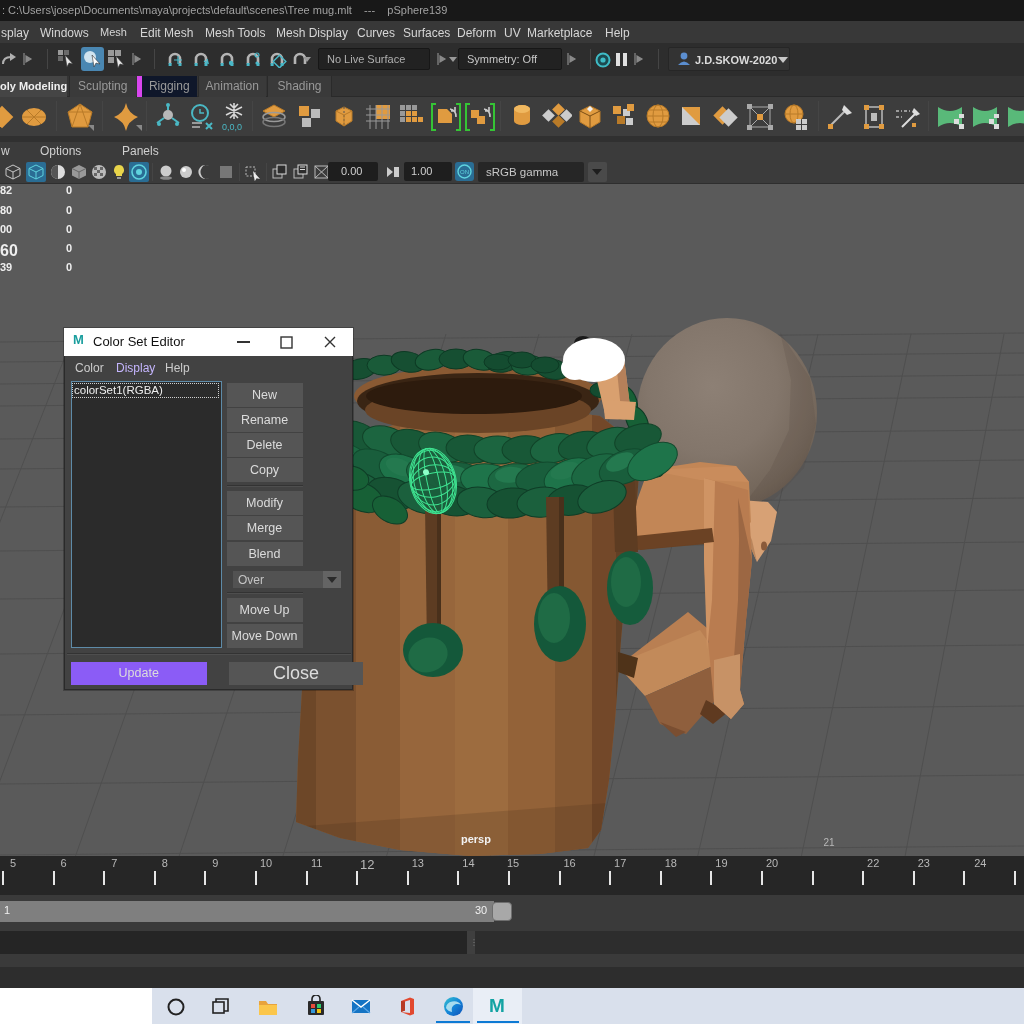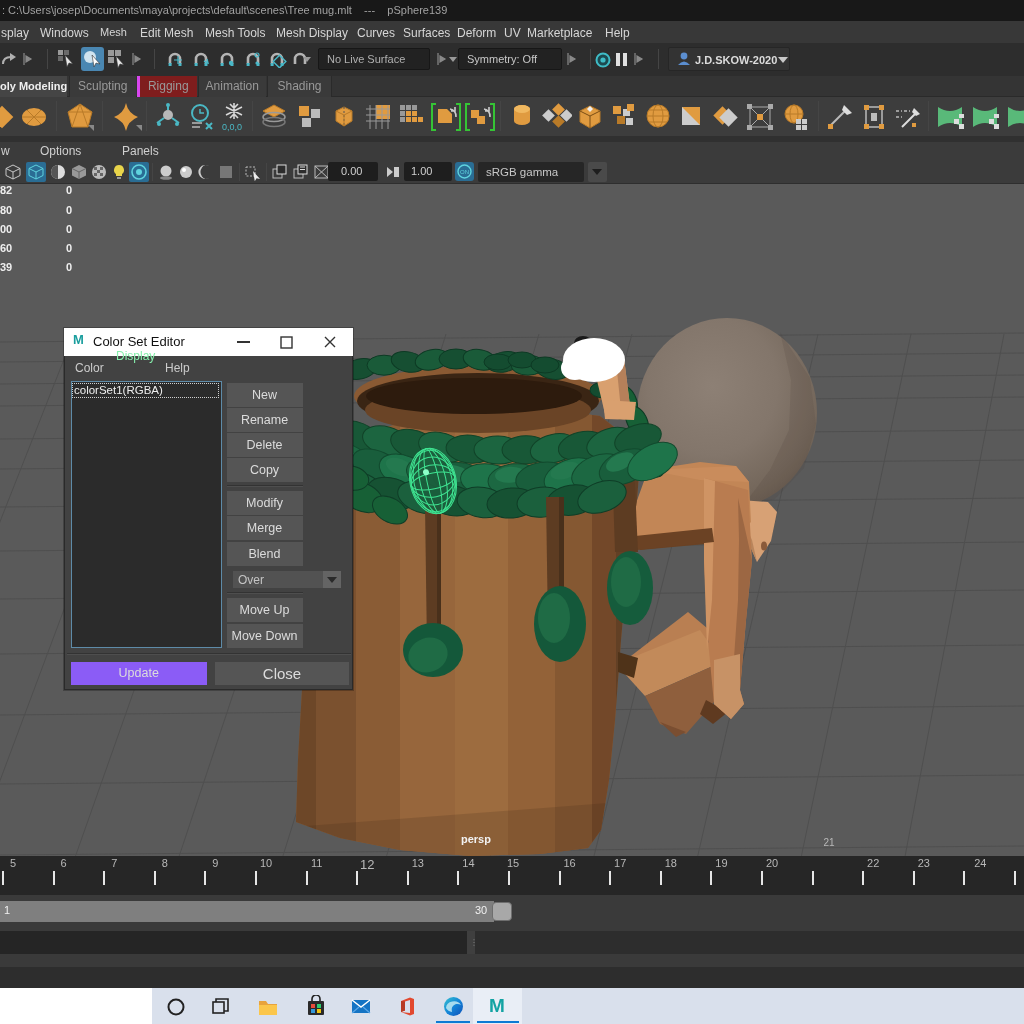--- a/index.html
+++ b/index.html
@@ -110,21 +110,21 @@
 <div class="abs" style="left:668px;top:47px;width:122px;height:24px;background:#333;border:1px solid #262626;border-radius:2px"></div>
 <svg style="position:absolute;left:676px;top:51px;" width="16" height="16">
       <circle cx="8" cy="5" r="3.4" fill="#5b8ed0"></circle>
       <path d="M2,14 q6,-7 12,0 z" fill="#5b8ed0"></path>
     </svg>
 <div class="abs" style="left:695px;top:54px;font-size:11px;font-weight:bold;color:#dcdcdc">J.D.SKOW-2020</div>
 <div class="abs" style="left:778px;top:57px;width:0;height:0;border-left:5px solid transparent;border-right:5px solid transparent;border-top:6px solid #c8c8c8"></div>
 <div class="abs" style="left:0;top:76px;width:1024px;height:21px;background:#343434;border-bottom:1px solid #2a2a2a"></div>
 <div class="abs" style="left:0;top:76px;width:67px;height:21px;background:#454545;color:#f0f0f0;font-size:11px;font-weight:bold;line-height:21px;white-space:nowrap">oly Modeling</div>
 <div class="abs" style="left:68.5px;top:76px;width:67.5px;height:21px;background:#3a3a3a;border-left:1px solid #2a2a2a;color:#999;font-size:12px;line-height:21px;text-align:center">Sculpting</div>
-<div class="abs" style="left:137px;top:76px;width:59.5px;height:21px;background:#7f1d1d;border-left:3px solid #d946ef;color:#999;font-size:12px;line-height:21px;text-align:center">Rigging</div>
+<div class="abs" style="left:137px;top:76px;width:59.5px;height:21px;background:#0f172a;border-left:5px solid #d946ef;color:#999;font-size:12px;line-height:21px;text-align:center">Rigging</div>
 <div class="abs" style="left:197.5px;top:76px;width:68.5px;height:21px;background:#3a3a3a;border-left:1px solid #2a2a2a;color:#999;font-size:12px;line-height:21px;text-align:center">Animation</div>
 <div class="abs" style="left:267px;top:76px;width:64px;height:21px;background:#3a3a3a;border-left:1px solid #2a2a2a;color:#999;font-size:12px;line-height:21px;text-align:center">Shading</div>
 <div class="abs" style="left:331px;top:76px;width:1px;height:21px;background:#2a2a2a"></div>
 <div class="abs" style="left:0;top:97px;width:1024px;height:39px;background:#3d3d3d"></div>
 <svg style="position:absolute;left:-14px;top:101px;" width="32" height="32">
       <rect x="8" y="8" width="16" height="16" fill="#e09b40" transform="rotate(45 16 16)"></rect>
     </svg>
 <svg style="position:absolute;left:18px;top:101px;" width="32" height="32">
       <ellipse cx="16" cy="16" rx="12" ry="9" fill="#e09b40"></ellipse>
       <path d="M4,16 h24 M9,9 l14,14 M9,23 L23,9" stroke="#b87a28" stroke-width="1"></path>
@@ -574,38 +574,38 @@
 </g>
 <circle cx="428" cy="287" r="3" fill="#8cffc8"></circle>
 </g>
 </svg>
 <div class="abs" style="left:0;top:184px;width:12px;font-size:11px;font-weight:bold;color:#eee;text-align:right">82</div>
 <div class="abs" style="left:66px;top:184px;font-size:11px;font-weight:bold;color:#eee">0</div>
 <div class="abs" style="left:0;top:204px;width:12px;font-size:11px;font-weight:bold;color:#eee;text-align:right">80</div>
 <div class="abs" style="left:66px;top:204px;font-size:11px;font-weight:bold;color:#eee">0</div>
 <div class="abs" style="left:0;top:223px;width:12px;font-size:11px;font-weight:bold;color:#eee;text-align:right">00</div>
 <div class="abs" style="left:66px;top:223px;font-size:11px;font-weight:bold;color:#eee">0</div>
-<div class="abs" style="left:0;top:242px;width:12px;font-size:11px;font-weight:bold;color:#eee;text-align:right">60</div>
+<div class="abs" style="left:0;top:242px;width:12px;font-size:16px;font-weight:bold;color:#eee;text-align:right">60</div>
 <div class="abs" style="left:66px;top:242px;font-size:11px;font-weight:bold;color:#eee">0</div>
 <div class="abs" style="left:0;top:261px;width:12px;font-size:11px;font-weight:bold;color:#eee;text-align:right">39</div>
 <div class="abs" style="left:66px;top:261px;font-size:11px;font-weight:bold;color:#eee">0</div>
 <div class="abs" style="left:461px;top:833px;font-size:11px;font-weight:bold;color:#f2f2f2">persp</div>
 <div class="abs" style="left:64px;top:328px;width:289px;height:362px;background:#424242;border:1px solid #2a2a2a;box-shadow:0 0 0 1px rgba(0,0,0,0.25)">
 <div class="abs" style="left:-1px;top:-1px;width:289px;height:28px;background:#fff"></div>
 <div class="abs" style="left:8px;top:3px;font-size:13px;font-weight:bold;color:#1a9e9e">M</div>
 <div class="abs" style="left:28px;top:5px;font-size:13px;color:#111">Color Set Editor</div>
 <div class="abs" style="left:172px;top:12px;width:13px;height:1.6px;background:#333"></div>
 <svg style="position:absolute;left:215px;top:7px;" width="13" height="13">
         <rect x="1" y="1" width="11" height="11" fill="none" stroke="#333" stroke-width="1.4"></rect>
       </svg>
 <svg style="position:absolute;left:258px;top:6px;" width="14" height="14">
         <path d="M2,2 L12,12 M12,2 L2,12" stroke="#333" stroke-width="1.4"></path>
       </svg>
 <div class="abs" style="left:10px;top:32px;font-size:12px;color:#ccc">Color</div>
-<div class="abs" style="left:51px;top:20px;font-size:12px;color:#86efac">Display</div>
+<div class="abs" style="left:51px;top:32px;font-size:12px;color:#c4b5fd">Display</div>
 <div class="abs" style="left:100px;top:32px;font-size:12px;color:#ccc">Help</div>
 <div class="abs" style="left:6px;top:52px;width:151px;height:267px;background:#2b2b2b;border:1px solid #5e8ba8"></div>
 <div class="abs" style="left:7px;top:54px;width:147px;height:15px;border:1px dotted #cfcfcf"></div>
 <div class="abs" style="left:9px;top:55px;font-size:11.5px;color:#eee">colorSet1(RGBA)</div>
 <div class="abs" style="left:161.5px;top:53.5px;width:76px;height:24px;background:#555;color:#dcdcdc;font-size:12.5px;line-height:24px;text-align:center">New</div>
 <div class="abs" style="left:161.5px;top:78.7px;width:76px;height:24px;background:#555;color:#dcdcdc;font-size:12.5px;line-height:24px;text-align:center">Rename</div>
 <div class="abs" style="left:161.5px;top:103.9px;width:76px;height:24px;background:#555;color:#dcdcdc;font-size:12.5px;line-height:24px;text-align:center">Delete</div>
 <div class="abs" style="left:161.5px;top:129.1px;width:76px;height:24px;background:#555;color:#dcdcdc;font-size:12.5px;line-height:24px;text-align:center">Copy</div>
 <div class="abs" style="left:161.5px;top:156px;width:76px;height:2px;background:#333;border-bottom:1px solid #4e4e4e"></div>
 <div class="abs" style="left:161.5px;top:161.5px;width:76px;height:24px;background:#555;color:#dcdcdc;font-size:12.5px;line-height:24px;text-align:center">Modify</div>
@@ -613,21 +613,21 @@
 <div class="abs" style="left:161.5px;top:213.1px;width:76px;height:24px;background:#555;color:#dcdcdc;font-size:12.5px;line-height:24px;text-align:center">Blend</div>
 <div class="abs" style="left:168px;top:242px;width:108px;height:17px;background:#525252"></div>
 <div class="abs" style="left:173px;top:244px;font-size:12px;color:#c4c4c4">Over</div>
 <div class="abs" style="left:258px;top:242px;width:18px;height:17px;background:#646464"></div>
 <div class="abs" style="left:262px;top:248px;width:0;height:0;border-left:5px solid transparent;border-right:5px solid transparent;border-top:6px solid #2a2a2a"></div>
 <div class="abs" style="left:161.5px;top:263px;width:76px;height:2px;background:#333;border-bottom:1px solid #4e4e4e"></div>
 <div class="abs" style="left:161.5px;top:269px;width:76px;height:24px;background:#555;color:#dcdcdc;font-size:12.5px;line-height:24px;text-align:center">Move Up</div>
 <div class="abs" style="left:161.5px;top:294.5px;width:76px;height:24px;background:#555;color:#dcdcdc;font-size:12.5px;line-height:24px;text-align:center">Move Down</div>
 <div class="abs" style="left:2px;top:324px;width:284px;height:2px;background:#333;border-bottom:1px solid #4e4e4e"></div>
 <div class="abs" style="left:5.5px;top:333px;width:136.5px;height:23px;background:#8b5cf6;color:#dcdcdc;font-size:12.5px;line-height:23px;text-align:center">Update</div>
-<div class="abs" style="left:150px;top:333px;width:134px;height:23px;background:#555;color:#dcdcdc;font-size:15px;line-height:23px;text-align:center">Close</div>
+<div class="abs" style="left:164px;top:333px;width:134px;height:23px;background:#555;color:#dcdcdc;font-size:18px;line-height:23px;text-align:center">Close</div>
 </div>
 <div class="abs" style="left:0;top:856px;width:1024px;height:39px;background:#262626"></div>
 <div class="abs" style="left:2px;top:871px;width:2px;height:14px;background:#e6e6e6"></div>
 <div class="abs" style="left:1px;top:857px;width:24px;text-align:center;font-size:11px;color:#b8b8b8">5</div>
 <div class="abs" style="left:52.6px;top:871px;width:2px;height:14px;background:#e6e6e6"></div>
 <div class="abs" style="left:51.6px;top:857px;width:24px;text-align:center;font-size:11px;color:#b8b8b8">6</div>
 <div class="abs" style="left:103.2px;top:871px;width:2px;height:14px;background:#e6e6e6"></div>
 <div class="abs" style="left:102.2px;top:857px;width:24px;text-align:center;font-size:11px;color:#b8b8b8">7</div>
 <div class="abs" style="left:153.8px;top:871px;width:2px;height:14px;background:#e6e6e6"></div>
 <div class="abs" style="left:152.8px;top:857px;width:24px;text-align:center;font-size:11px;color:#b8b8b8">8</div>

